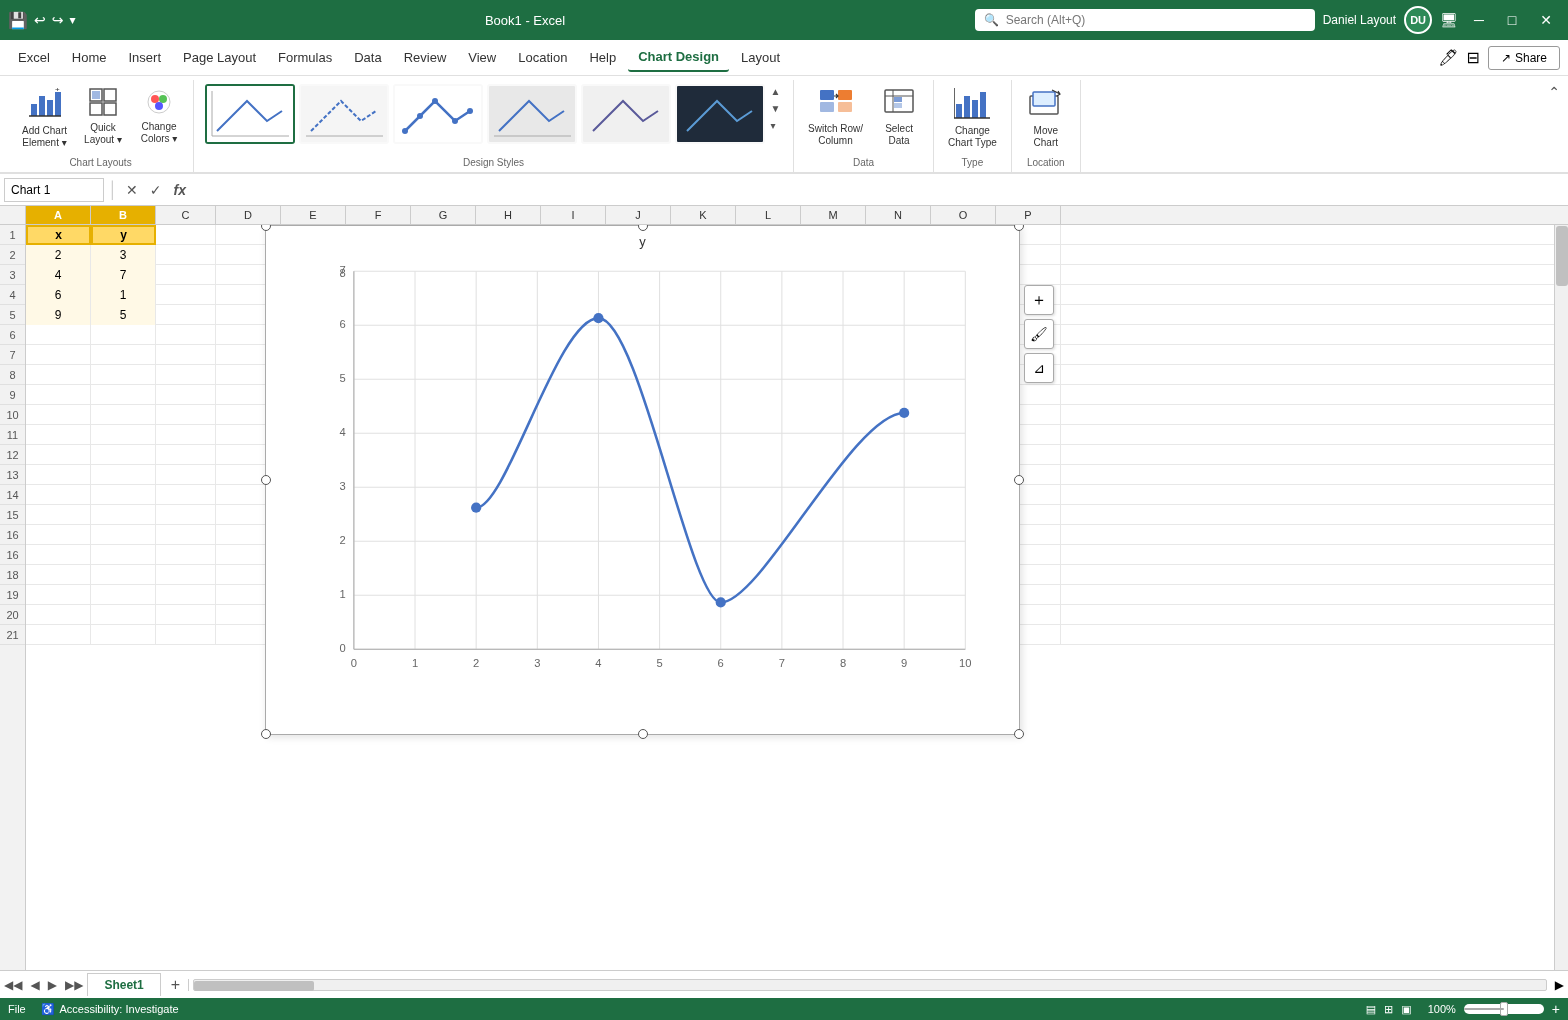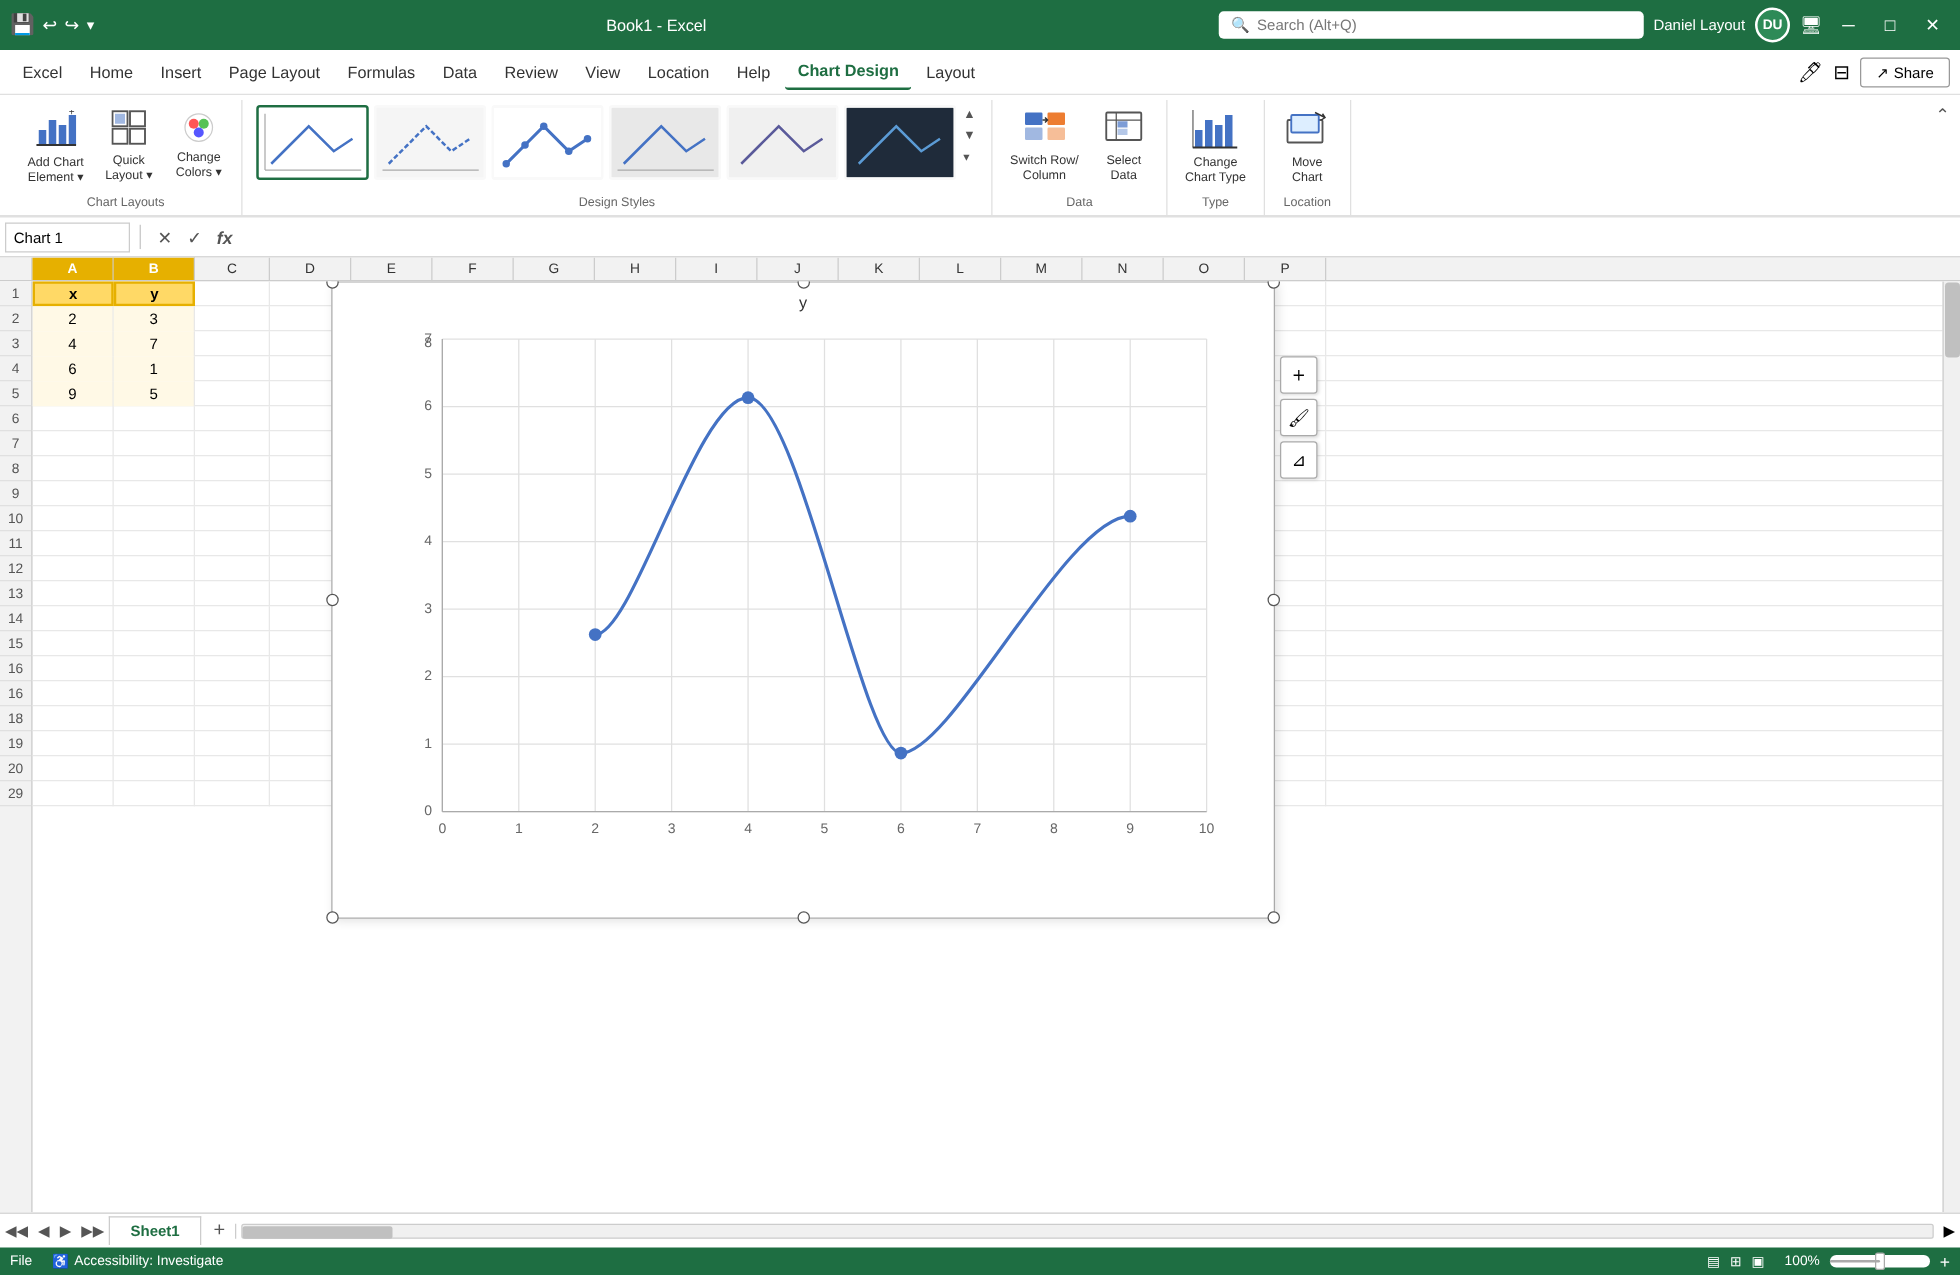--- a/index.html
+++ b/index.html
@@ -539,21 +539,21 @@
           <div class="row-num" style="height: 20px; min-height: 20px;">11</div>
           <div class="row-num" style="height: 20px; min-height: 20px;">12</div>
           <div class="row-num" style="height: 20px; min-height: 20px;">13</div>
           <div class="row-num" style="height: 20px; min-height: 20px;">14</div>
           <div class="row-num" style="height: 20px; min-height: 20px;">15</div>
           <div class="row-num" style="height: 20px; min-height: 20px;">16</div>
           <div class="row-num" style="height: 20px; min-height: 20px;">16</div>
           <div class="row-num" style="height: 20px; min-height: 20px;">18</div>
           <div class="row-num" style="height: 20px; min-height: 20px;">19</div>
           <div class="row-num" style="height: 20px; min-height: 20px;">20</div>
-          <div class="row-num" style="height: 20px; min-height: 20px;">29</div>
+          <div class="row-num" style="height: 20px; min-height: 20px;">21</div>
         </div>
 
       <div style="flex:1;position:relative;overflow:hidden;" id="cells-container">
 
         <div id="cells-grid" style="position:absolute;top:0;left:0;right:0;">
             <div class="cells-row" style="height: 20px; min-height: 20px; display: flex; border-bottom: 1px solid rgb(232, 232, 232);">
               <div class="cell" style="width: 65px; min-width: 65px; height: 20px; font-size: 12px; display: flex; align-items: center; justify-content: center; border: 2px solid rgb(230, 176, 0); overflow: hidden; background: rgb(255, 217, 102); font-weight: 600;">x</div>
               <div class="cell" style="width: 65px; min-width: 65px; height: 20px; font-size: 12px; display: flex; align-items: center; justify-content: center; border: 2px solid rgb(230, 176, 0); overflow: hidden; background: rgb(255, 217, 102); font-weight: 600;">y</div>
               <div class="cell" style="width: 60px; min-width: 60px; height: 20px; font-size: 12px; display: flex; align-items: center; justify-content: center; border-right: 1px solid rgb(232, 232, 232); overflow: hidden;"></div>
               <div class="cell" style="width: 65px; min-width: 65px; height: 20px; font-size: 12px; display: flex; align-items: center; justify-content: center; border-right: 1px solid rgb(232, 232, 232); overflow: hidden;"></div>

